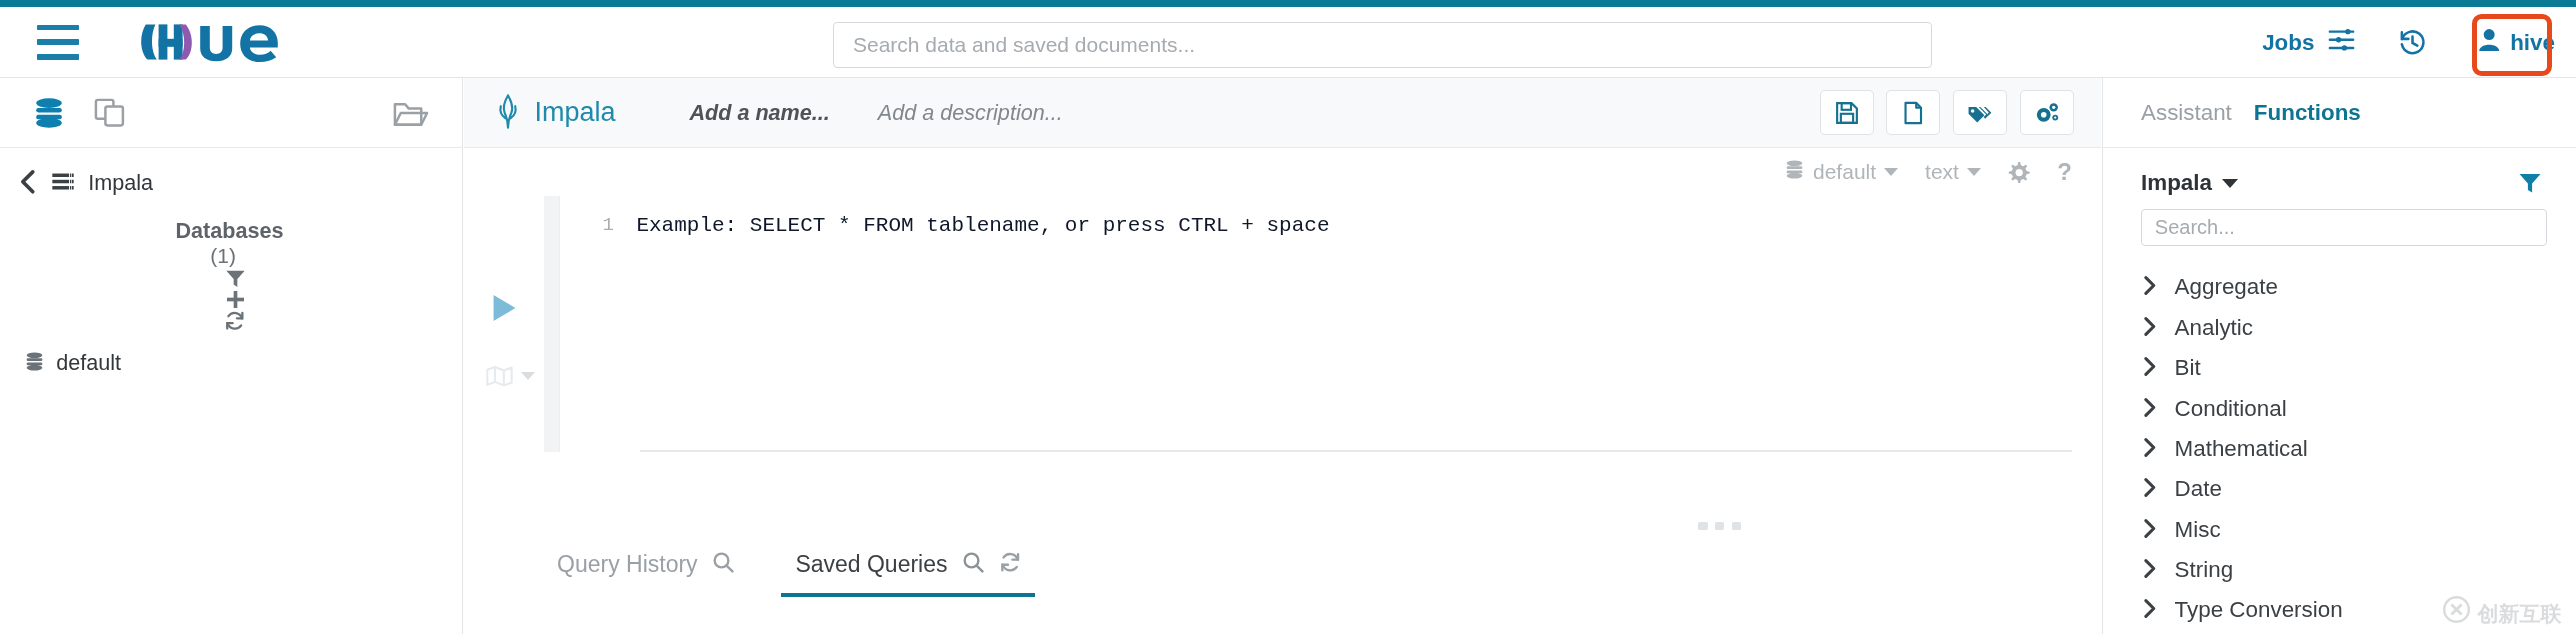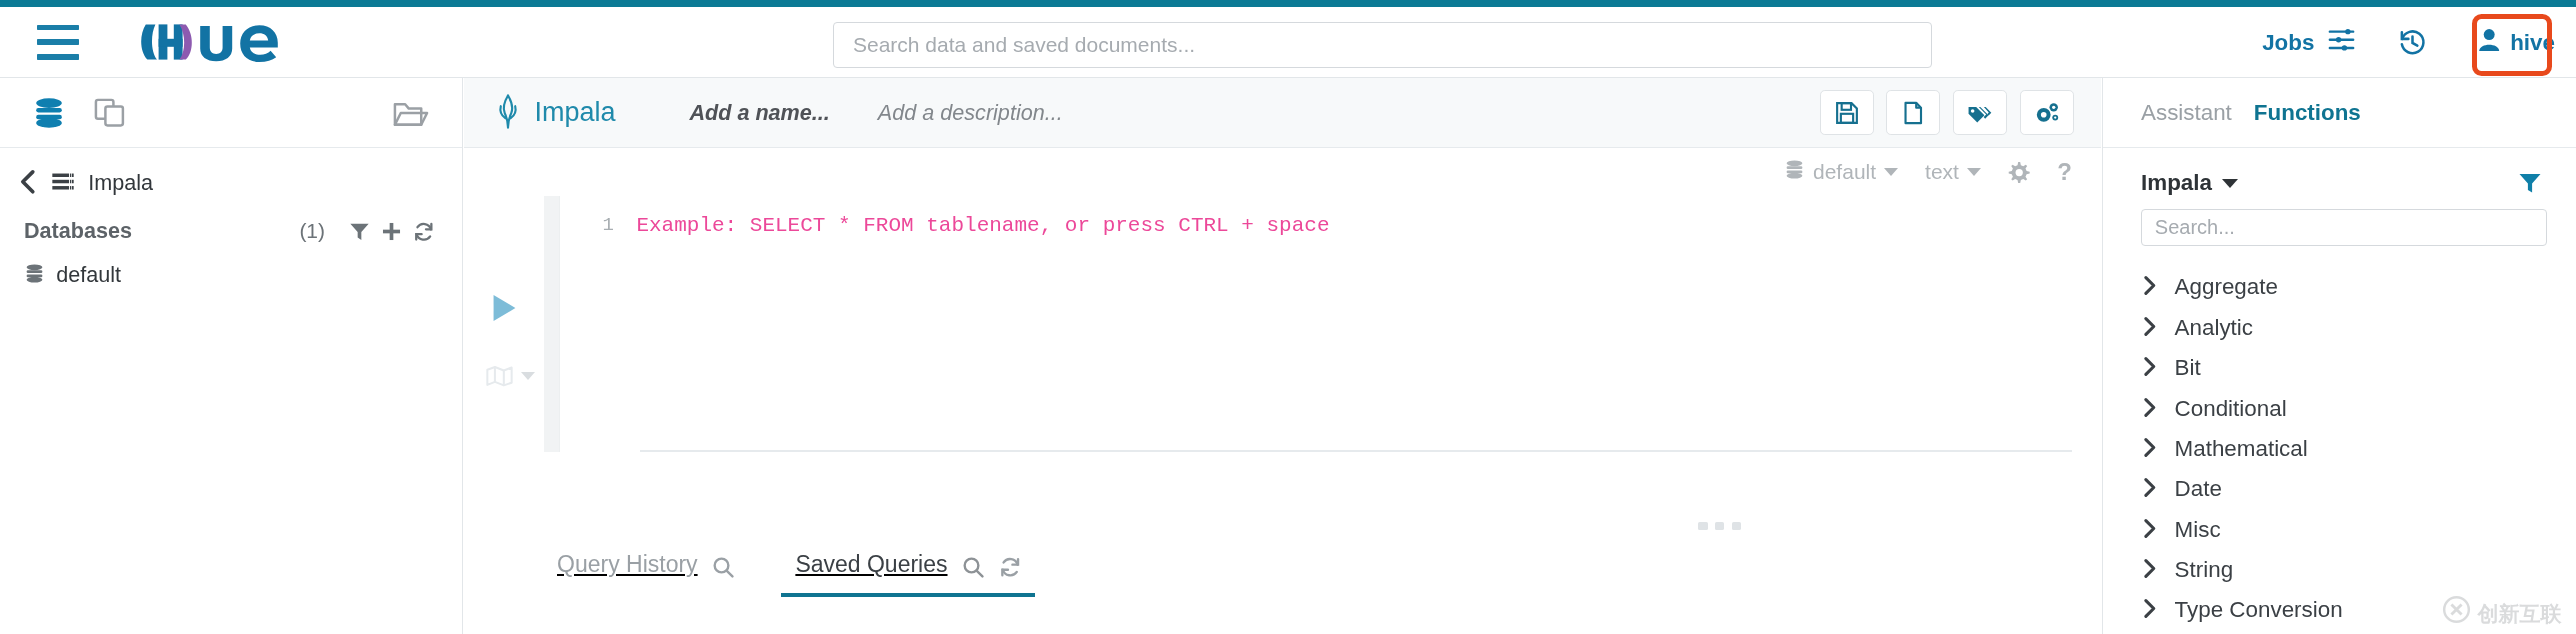--- a/index.html
+++ b/index.html
@@ -66,21 +66,21 @@
   
   .lsidebar { position:absolute; top:78px; left:0; width:463px; height:556px;
               background:#fff; border-right:0.8px solid #e2e6e9; }
   .lsb-top { height:70px; border-bottom:0.8px solid #e6eaed; display:flex; align-items:center; padding:0 32px; }
   .lsb-top .sp { flex:1; }
   .lsb-ic { cursor:pointer; display:flex; align-items:center; margin-right:27px; }
 
   .lsb-breadcrumb { display:flex; align-items:center; gap:12.8px; padding:21px 0 6.4px 17.6px; cursor:pointer; }
   .lsb-breadcrumb .lbl { font-size:21.6px; color:#32373b; }
 
-  .lsb-sect { display:flex; align-items:center; padding:14.4px 27px 8px 24px; }
+  .lsb-sect { display:flex; align-items:center; padding:14.4px 27px 8px 24px;flex-direction:column; }
   .lsb-sect .ttl { font-size:21.6px; font-weight:bold; color:#5d6368; }
   .lsb-sect .sp { flex:1; }
   .lsb-sect .cnt { font-size:21px; color:#6c7378; margin-right:12.8px; }
   .lsb-sect .ic { margin-left:11.2px; cursor:pointer; display:flex; }
 
   .db-item { display:flex; align-items:center; gap:11.2px; padding:9.6px 0 0 24px; cursor:pointer; }
   .db-item .nm { font-size:21.6px; color:#32373b; }
 
   
   .center { position:absolute; top:78px; left:464px; width:1637px; height:556px; background:#fff; }
@@ -100,30 +100,30 @@
   .caret-gray { width:0;height:0;border-left:7.2px solid transparent;border-right:7.2px solid transparent;border-top:8.8px solid #b0b5b9; }
 
   .ed-body { position:relative; height:256px; display:flex; }
   .gutter-col { width:80px; position:relative; }
   .run-btn { position:absolute; left:25.6px; top:97px; cursor:pointer; }
   .map-ic { position:absolute; left:22.4px; top:169px; display:flex; align-items:center; gap:8px; cursor:pointer; }
   .ace-gutter { width:16px; background:#f1f3f4; border-right:0.8px solid #eceff0; }
   .ace-area { flex:1; position:relative; padding-left:24px; }
   .ace-line { display:flex; align-items:flex-start; padding-top:17.6px; }
   .ace-lnum { width:30px; text-align:right; font-family:"Liberation Mono", monospace; font-size:19px; color:#a8aeb2; }
-  .ace-ph { margin-left:22.4px; font-family:"Liberation Mono", monospace; font-size:21px; color:#ec4899; }
+  .ace-ph { margin-left:22.4px; font-family:"Liberation Mono", monospace; font-size:21px; color:#0f172a; }
   .ed-bottom-rule { position:absolute; left:80px; right:29px; bottom:0; height:1.6px; background:#e6eaed; }
 
   .grip { position:absolute; left:1234px; top:444px; display:flex; gap:7.2px; cursor:ns-resize; }
   .grip i { width:9.6px; height:8px; background:#dfe3e6; display:block; border-radius:1.6px; }
 
   
   .rtabs { position:absolute; top:467px; left:0; width:1637px; height:89px; }
   .rtabs-row { display:flex; align-items:flex-start; padding-left:93px; }
-  .rtab { position:relative; padding:6.4px 0 19px; margin-right:61px; display:flex; align-items:flex-end; gap:14.4px; cursor:pointer;text-decoration:underline; }
+  .rtab { position:relative; padding:6.4px 0 19px; margin-right:61px; display:flex; align-items:flex-start; gap:14.4px; cursor:pointer; }
   .rtab .lb { font-size:23px; }
   .rtab.inactive .lb { color:#9aa0a5; }
   .rtab.active .lb { color:#3b4045; }
   .rtab .ic { display:flex; align-items:center; }
   .rtab.active .underline { position:absolute; left:-14.4px; right:-14.4px; bottom:0; height:4.8px; background:#0f7491; }
   .empty-msg { padding:42px 0 0 93px; font-size:22.4px; font-style:italic; color:#3b4045; }
 
   
   .rpanel { position:absolute; top:78px; left:2102px; width:474px; height:556px;
             background:#fff; border-left:0.8px solid #e2e6e9; }

